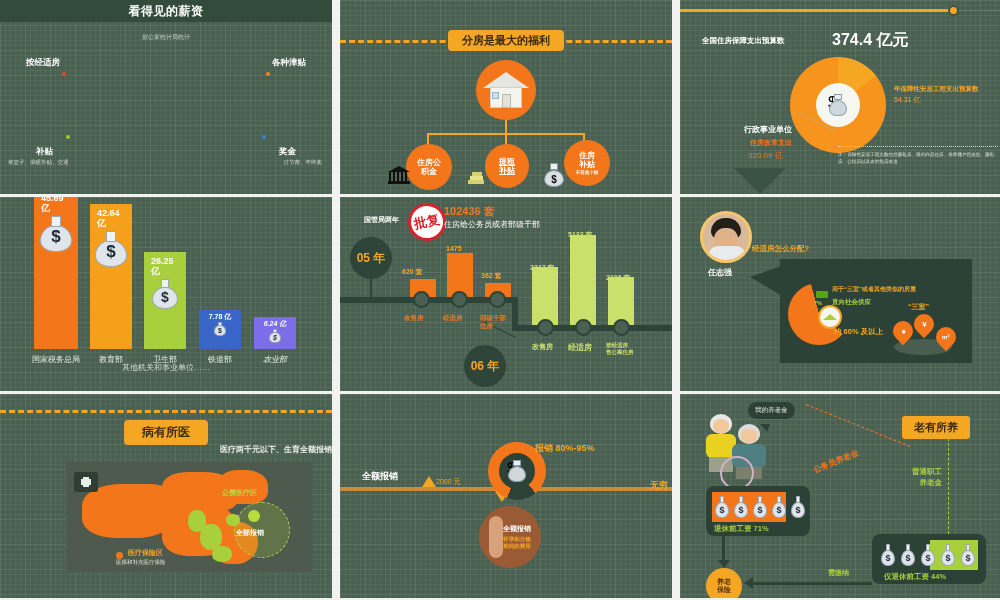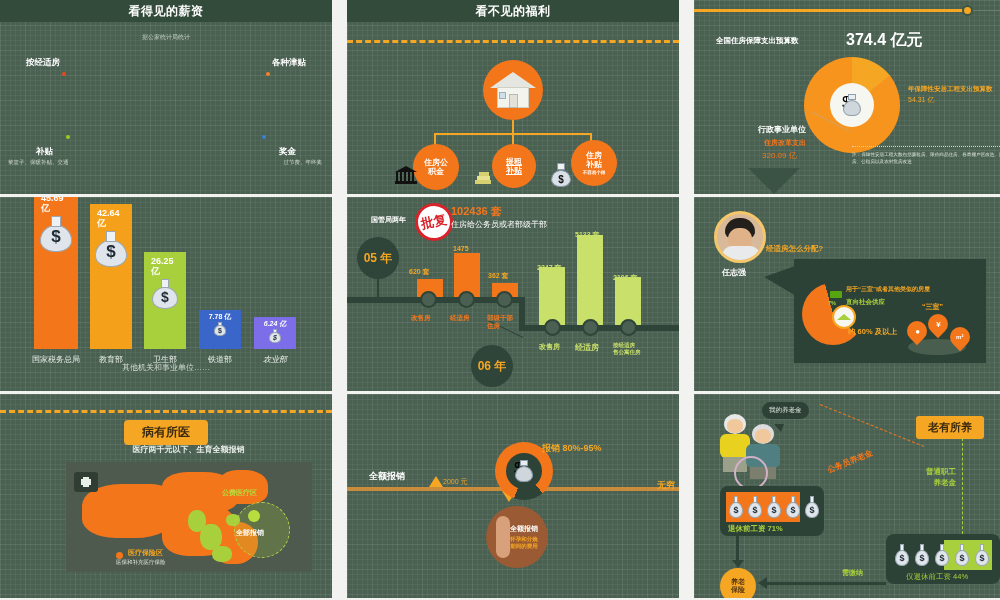--- a/index.html
+++ b/index.html
@@ -7,21 +7,21 @@
     width: 1000px; height: 600px;
     background: #f2f2f0;
     font-family: "Liberation Sans", "DejaVu Sans", sans-serif;
     overflow: hidden;
   }
   #grid {
     width: 1000px; height: 600px;
     display: grid;
     grid-template-columns: 332px 332px 332px;
     grid-template-rows: 194px 194px 204px;
-    gap: 3px 15px;
+    gap: 3px 8px;
     background: #f2f2f0;
   }
   .panel {
     position: relative;
     overflow: hidden;
     background-color: #4a6152;
     background-image:
       repeating-linear-gradient(to right, rgba(255,255,255,.045) 0 1px, transparent 1px 5px),
       repeating-linear-gradient(to bottom, rgba(255,255,255,.045) 0 1px, transparent 1px 5px),
       repeating-linear-gradient(to right, rgba(255,255,255,.05) 0 1px, transparent 1px 25px),
@@ -190,23 +190,23 @@
       <div class="leg-s" style="right:10px;top:137px;">过节费、年终奖</div>
       <div class="leg-dot" style="right:66px;top:113px;background:#3a7fd5;"></div>
 
       <div class="leg-t" style="left:36px;top:124px;">补贴</div>
       <div class="leg-s" style="left:8px;top:137px;">菜篮子、保暖补贴、交通</div>
       <div class="leg-dot" style="left:66px;top:113px;background:#9ccc1f;"></div>
     </div>
   </div>
 
   <div class="panel hasHdr">
-    <div class="hdr">看不见的福利</div>
     <div class="body">
       <div class="dashline" style="top:18px;"></div>
+      <div class="pill" style="left:50%;transform:translateX(-50%);top:8px;">分房是最大的福利</div>
 
       <div class="circ" style="left:136px;top:38px;width:60px;height:60px;">
         <div class="house">
           <div class="house-roof"></div>
             <div class="house-body"></div>
           <div class="house-win"></div>
             <div class="house-door"></div>
         </div>
       </div>
 
@@ -420,21 +420,21 @@
       <div class="pin" style="left:256px;top:130px;">
           <span style="font-size:6px;">m²</span>
         </div>
     </div>
   </div>
 
   <div class="panel">
     <div class="body">
       <div class="dashline" style="top:16px;"></div>
       <div class="pill" style="left:50%;transform:translateX(-50%);top:26px;font-size:12px;padding:4px 18px;">病有所医</div>
-      <div class="abs" style="left:0;right:0;top:50px;text-align:center;font-size:8px;font-weight:bold;color:#e9eee9;padding-left:45px;">医疗两千元以下、生育全额报销</div>
+      <div class="abs" style="left:0;right:0;top:50px;text-align:right;font-size:8px;font-weight:bold;color:#e9eee9;padding-left:45px;">医疗两千元以下、生育全额报销</div>
 
       <div class="mapbox" style="left:66px;top:68px;width:246px;height:110px;">
         <div class="mapblob" style="left:16px;top:22px;width:96px;height:54px;border-radius:40% 30% 45% 35%;"></div>
         <div class="mapblob" style="left:96px;top:10px;width:76px;height:40px;border-radius:35% 45% 30% 40%;"></div>
         <div class="mapblob" style="left:96px;top:42px;width:74px;height:52px;border-radius:30% 40% 45% 35%;"></div>
         <div class="mapblob" style="left:152px;top:8px;width:50px;height:34px;border-radius:40% 45% 35% 30%;"></div>
         <div class="mapblob" style="left:148px;top:60px;width:44px;height:42px;border-radius:30% 45% 50% 35%;"></div>
         <div class="mapgreen" style="left:122px;top:48px;width:18px;height:22px;border-radius:45%;"></div>
         <div class="mapgreen" style="left:134px;top:62px;width:22px;height:26px;border-radius:45%;"></div>
         <div class="mapgreen" style="left:146px;top:84px;width:20px;height:16px;border-radius:45%;"></div>
@@ -563,21 +563,21 @@
             <div class="bag-b"></div>
             <div class="bag-n"></div>
             <div class="bag-s" style="font-size:9px;">$</div>
           </div>
         <div class="bag sm" style="width:16px;height:22px;">
             <div class="bag-b"></div>
             <div class="bag-n"></div>
             <div class="bag-s" style="font-size:9px;">$</div>
           </div>
       </div>
-      <div class="abs" style="left:212px;top:178px;font-size:7.5px;font-weight:normal;color:#a8cf3c;">仅退休前工资 44%</div>
+      <div class="abs" style="left:204px;top:178px;font-size:7.5px;font-weight:bold;color:#a8cf3c;">仅退休前工资 44%</div>
 
       <div class="arrow-ln" style="left:42px;top:142px;width:3px;height:26px;"></div>
       <div class="abs" style="left:38px;top:166px;width:0;height:0;border-left:6px solid transparent;border-right:6px solid transparent;border-top:8px solid #2e4337;"></div>
       <div class="oldc" style="left:26px;top:174px;">
           <span style="white-space:pre-line">养老
 保险</span>
         </div>
 
       <div class="arrow-ln" style="left:72px;top:188px;width:120px;height:3px;"></div>
       <div class="abs" style="left:64px;top:183px;width:0;height:0;border-top:6px solid transparent;border-bottom:6px solid transparent;border-right:9px solid #2e4337;"></div>

